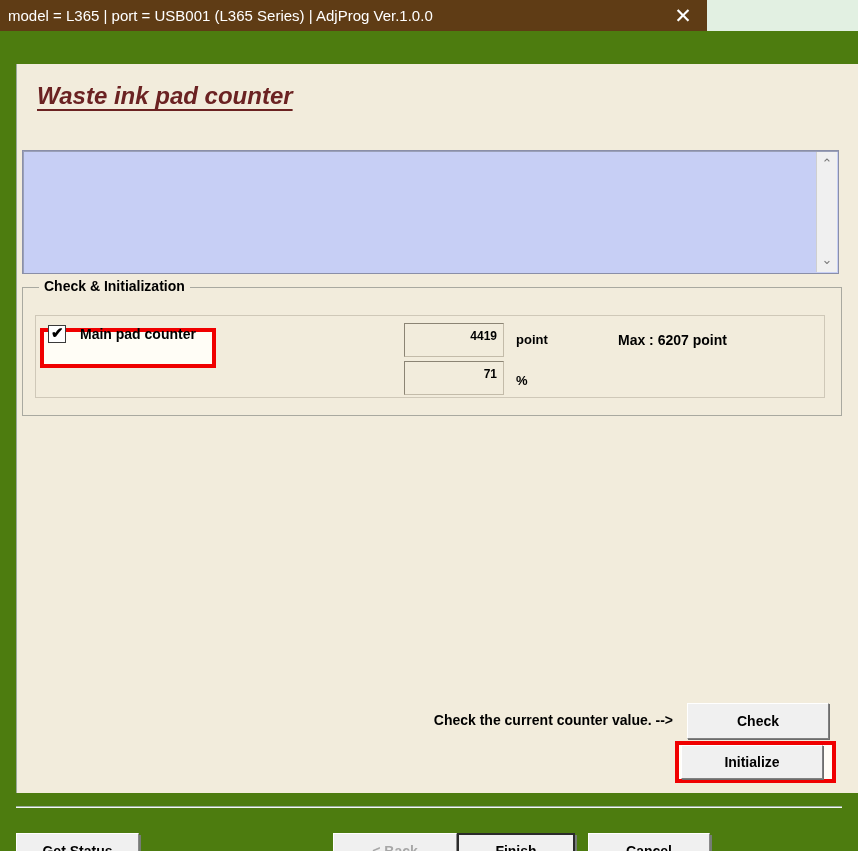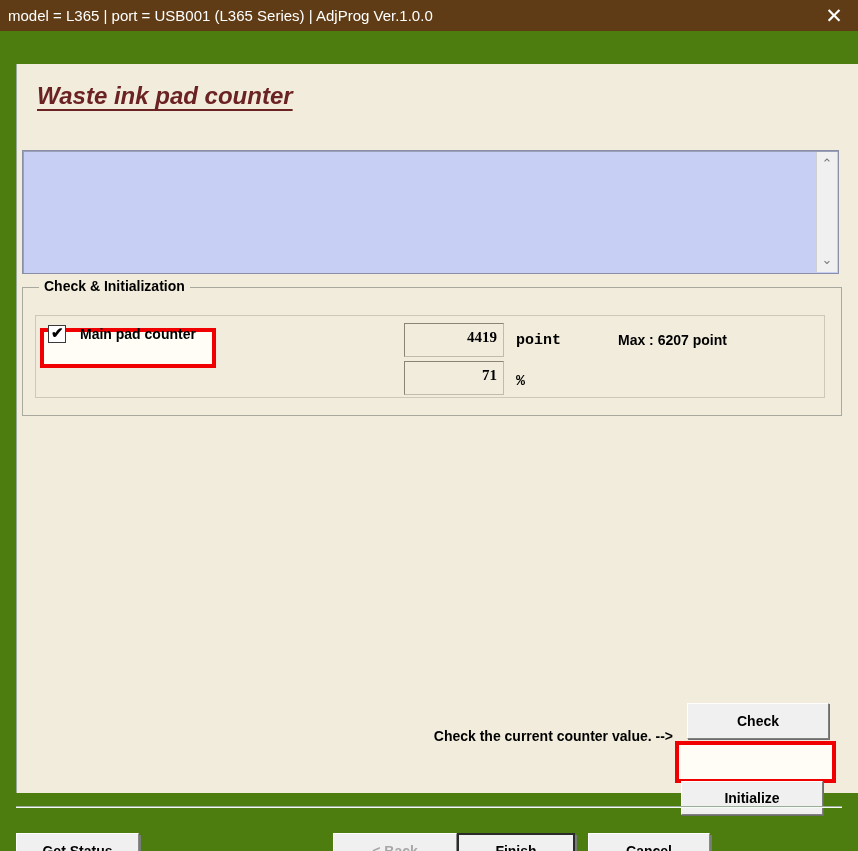--- a/index.html
+++ b/index.html
@@ -6,21 +6,21 @@
   body{
     width:858px;height:851px;
     background:#e2f0e2;
     font-family:"Liberation Sans", sans-serif;
     overflow:hidden;
     position:relative;
   }
 
   
   #titlebar{
-    position:absolute;left:0;top:0;width:858px;height:31px;
+    position:absolute;left:0;top:0;width:707px;height:31px;
     background:#5f3c15;
     color:#ffffff;
   }
   #titlebar-text{
     position:absolute;left:8px;top:0;height:31px;line-height:31px;
     font-size:15px;letter-spacing:0px;white-space:nowrap;
     color:#ffffff;
   }
   #close-btn{
     position:absolute;right:0;top:0;width:48px;height:31px;
@@ -122,38 +122,38 @@
   .val-field{
     position:absolute;width:100px;height:34px;
     background:#f2ecdc;
     border:1px solid #c3bba9;
     border-top:1px solid #8b8474;
     border-left:1px solid #8b8474;
     box-sizing:border-box;
   }
   .val-field span{
     position:absolute;right:6px;top:5px;
-    font-size:15px;font-weight:bold;color:#000;font-family:Liberation Serif, serif;
+    font-size:12px;font-weight:bold;color:#000;
   }
   #field-point{left:368px;top:7px;}
   #field-percent{left:368px;top:45px;}
   .unit{
-    position:absolute;font-size:15px;font-weight:bold;color:#000;font-family:Liberation Mono, monospace;
+    position:absolute;font-size:13px;font-weight:bold;color:#000;
   }
   #unit-point{left:480px;top:16px;}
   #unit-percent{left:480px;top:57px;}
   #max-text{
     position:absolute;left:582px;top:16px;
     font-size:14px;font-weight:bold;color:#000;white-space:nowrap;
   }
 
   
   .action-label{
     position:absolute;font-size:14px;font-weight:bold;color:#000;
-    white-space:nowrap;text-align:right;margin-top:16px;
+    white-space:nowrap;text-align:right;
   }
   #check-label{right:186px;top:648px;}
   #init-label{right:186px;top:690px;}
 
   .win-btn{
     position:absolute;
     background:#f0f0f0;
     border:1px solid #808080;
     border-top-color:#ffffff;
     border-left-color:#ffffff;
@@ -164,21 +164,21 @@
     cursor:pointer;
     user-select:none;
   }
   #btn-check{left:670px;top:639px;width:142px;height:36px;line-height:34px;text-align:center;}
   #init-highlight{
     position:absolute;left:658px;top:677px;width:161px;height:42px;
     border:4px solid #f00000;
     box-sizing:border-box;
     background:#fffdf6;
   }
-  #btn-initialize{left:664px;top:681px;width:142px;height:34px;line-height:32px;margin-top:36px;}
+  #btn-initialize{left:664px;top:681px;width:142px;height:34px;line-height:32px;}
 
   
   #separator{
     position:absolute;left:16px;top:775px;width:826px;height:0;
     border-top:1px solid #9bac9b;
     border-bottom:1px solid #f3fbf3;
   }
 
   
   .foot-btn{

